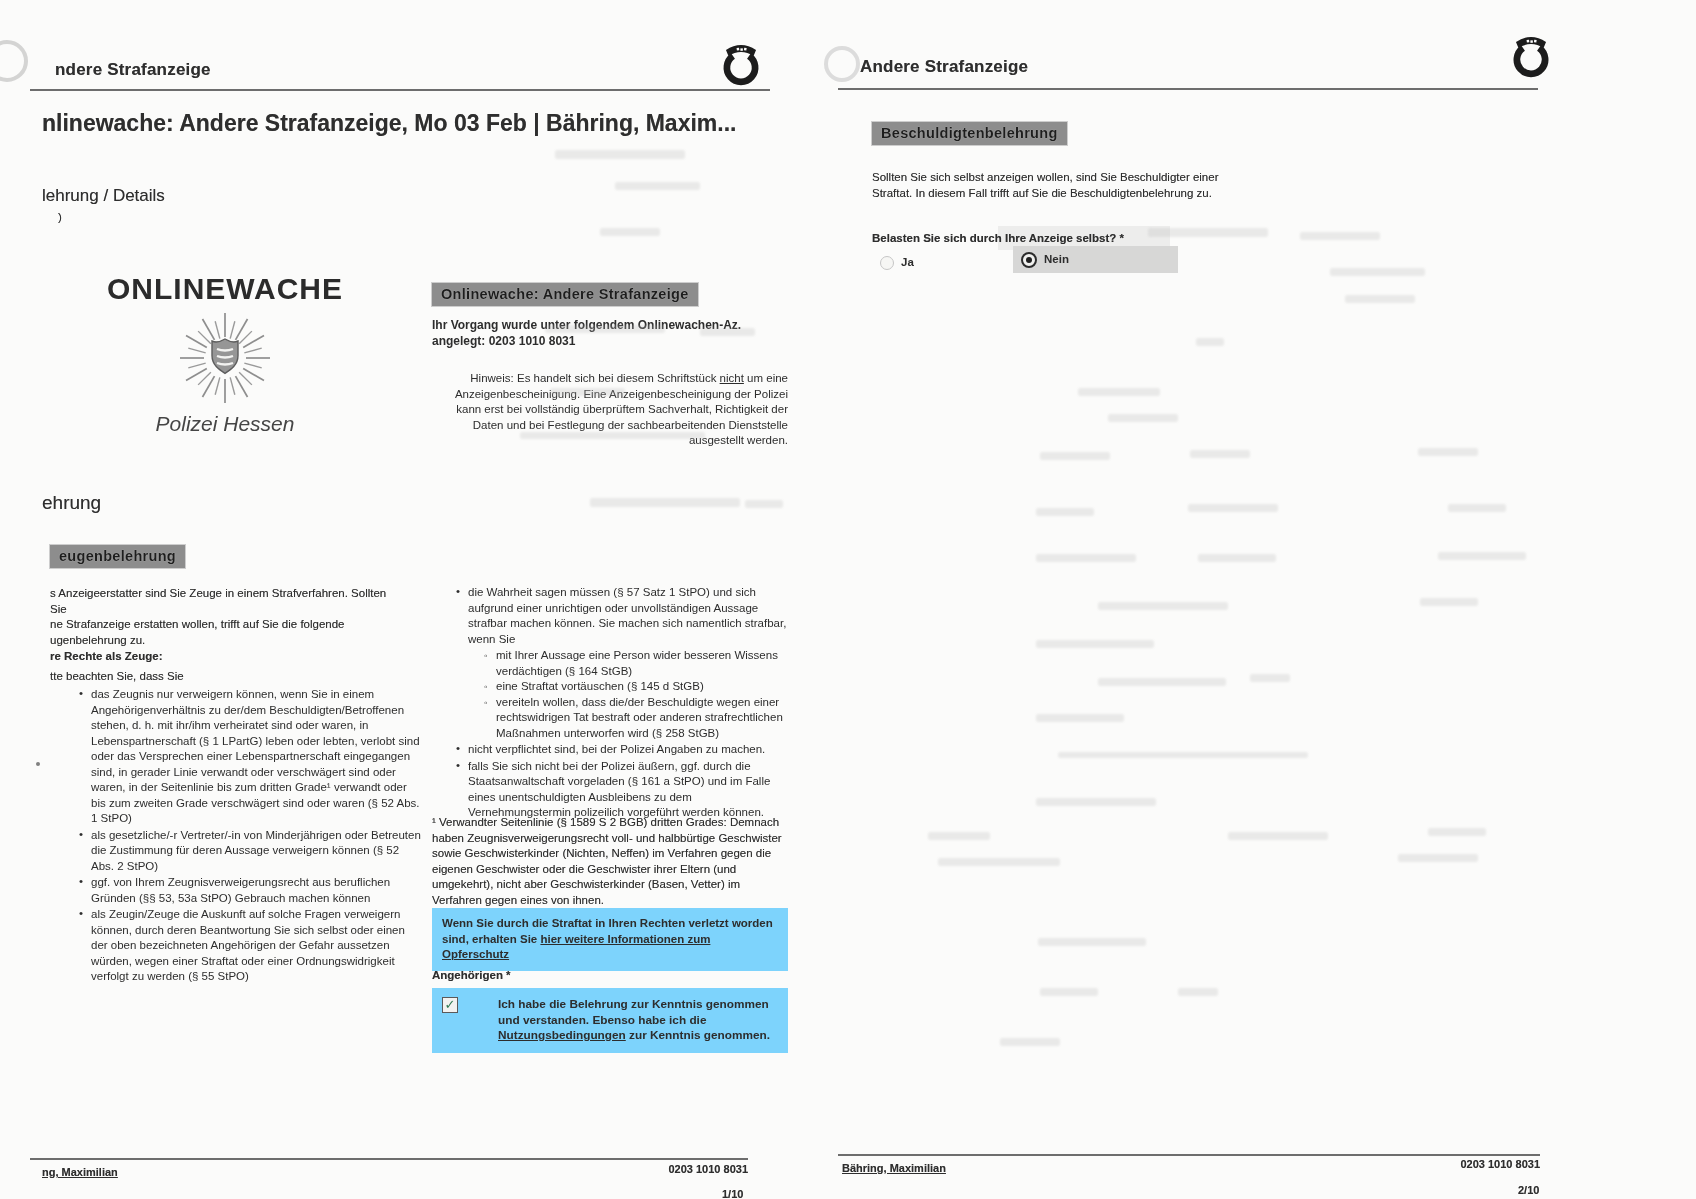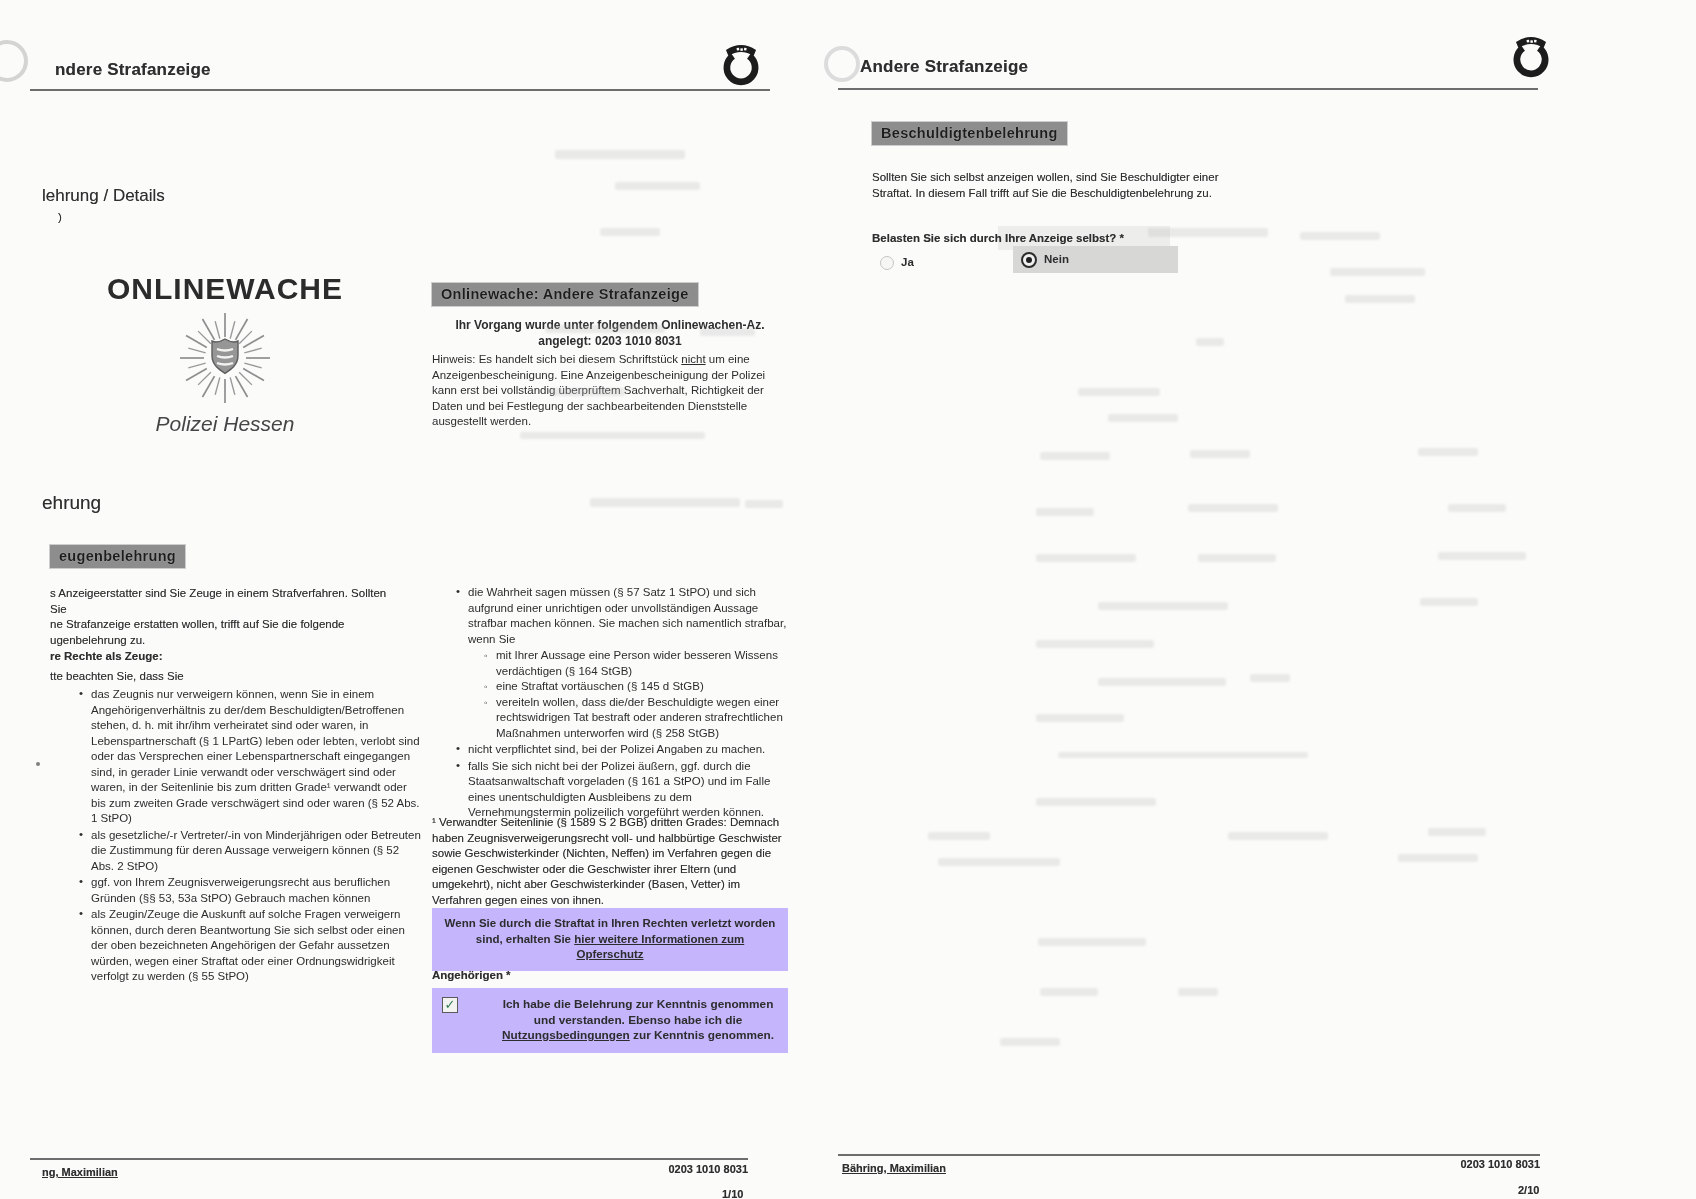--- a/index.html
+++ b/index.html
@@ -16,22 +16,22 @@
   .rule{position:absolute;height:2px;background:#4a4a4a;opacity:.8;}
   .doc-title{font-size:23px;font-weight:bold;white-space:nowrap;}
   .sub-title{font-size:17px;}
   .sec-h{
     display:inline-block;background:#8d8d8d;color:#1d1d1d;font-weight:bold;
     font-size:14.5px;padding:3px 9px 4px 9px;letter-spacing:.3px;
     text-shadow:0 0 1px rgba(255,255,255,.6);
     box-shadow:0 0 0 1px rgba(120,120,120,.35);
   }
   .body-txt{font-size:11.5px;line-height:15.5px;}
-  .bold{font-weight:bold;text-align:center;}
-  .graybox{background:#c4b5fd;}
+  .bold{font-weight:bold;}
+  .graybox{background:#7dd3fc;}
   .lnk{text-decoration:underline;}
   ul.blt{list-style:none;margin:0;padding:0;}
   ul.blt>li{position:relative;padding-left:13px;margin:0 0 1px 0;}
   ul.blt>li::before{content:"•";position:absolute;left:1px;top:-1px;}
   ul.blt ul.sub{list-style:none;margin:1px 0 1px 0;padding:0 0 0 16px;}
   ul.blt ul.sub>li{position:relative;padding-left:12px;}
   ul.blt ul.sub>li::before{content:"◦";position:absolute;left:0;top:0;font-size:10px;}
   .bleed{position:absolute;background:#b7b7b7;opacity:.25;filter:blur(1.3px);border-radius:2px;}
   .ring{position:absolute;border-radius:50%;border:4px solid #a3a3a3;opacity:.45;background:transparent;}
   .chk{
@@ -58,20 +58,21 @@
   <div class="rule" style="left:30px;top:89px;width:740px;"></div>
 
   <svg class="abs" style="left:718px;top:38px;" width="46" height="48" viewBox="0 0 30 31">
     <path d="M5.2,7.6 Q15,1.2 24.8,7.6 L23.2,11.6 Q15,6.4 6.8,11.6 Z" fill="#1c1c1c"></path>
     <rect x="12.2" y="6.3" width="1.6" height="1.6" fill="#fdfdfd" transform="rotate(-8 13 7)"></rect>
     <rect x="14.6" y="6.6" width="1.6" height="1.6" fill="#fdfdfd"></rect>
     <rect x="17" y="6.3" width="1.6" height="1.6" fill="#fdfdfd" transform="rotate(8 17.8 7)"></rect>
     <path d="M20.2,11.6 A9.2,9.2 0 1 1 9.8,11.6" stroke="#1c1c1c" stroke-width="4.4" fill="none"></path>
   </svg>
 
+  <div class="t doc-title" style="left:42px;top:110px;">nlinewache: Andere Strafanzeige, Mo 03 Feb | Bähring, Maxim...</div>
   <div class="t sub-title" style="left:42px;top:186px;">lehrung / Details</div>
   <div class="t body-txt" style="left:58px;top:210px;">)</div>
 
   <div class="abs" style="left:90px;top:272px;width:270px;text-align:center;">
     <div style="font-size:30px;font-weight:bold;letter-spacing:1px;color:#2b2b2b;">ONLINEWACHE</div>
     <svg width="96" height="96" viewBox="0 0 96 96" style="margin-top:4px;">
       <g stroke="#8e8e8e" stroke-width="1.7">
         <line x1="48" y1="3" x2="48" y2="27" transform="rotate(0 48 48)"></line>
         <line x1="48" y1="3" x2="48" y2="27" transform="rotate(30 48 48)"></line>
         <line x1="48" y1="3" x2="48" y2="27" transform="rotate(60 48 48)"></line>
@@ -106,21 +107,21 @@
     </svg>
     <div style="font-size:21px;color:#454545;margin-top:2px;font-style:italic;">Polizei Hessen</div>
   </div>
 
   <div class="abs" style="left:432px;top:283px;width:356px;">
     <span class="sec-h">Onlinewache: Andere Strafanzeige</span>
     <div class="body-txt bold" style="margin-top:12px;font-size:12px;">
       <div>Ihr Vorgang wurde unter folgendem Onlinewachen-Az.</div>
       <div>angelegt: 0203 1010 8031</div>
     </div>
-    <div class="body-txt" style="margin-top:3px;">
+    <div class="body-txt" style="margin-top:22px;text-align:right;">
       <span>Hinweis: Es handelt sich bei diesem Schriftstück </span><span class="lnk">nicht</span><span> um eine Anzeigenbescheinigung. Eine Anzeigenbescheinigung der Polizei kann erst bei vollständig überprüftem Sachverhalt, Richtigkeit der Daten und bei Festlegung der sachbearbeitenden Dienststelle ausgestellt werden.</span>
     </div>
   </div>
 
   <div class="t" style="left:42px;top:492px;font-size:19px;">ehrung</div>
 
   <div class="abs" style="left:50px;top:545px;">
     <span class="sec-h">eugenbelehrung</span>
   </div>
   <div class="t body-txt" style="left:50px;top:586px;width:345px;">

